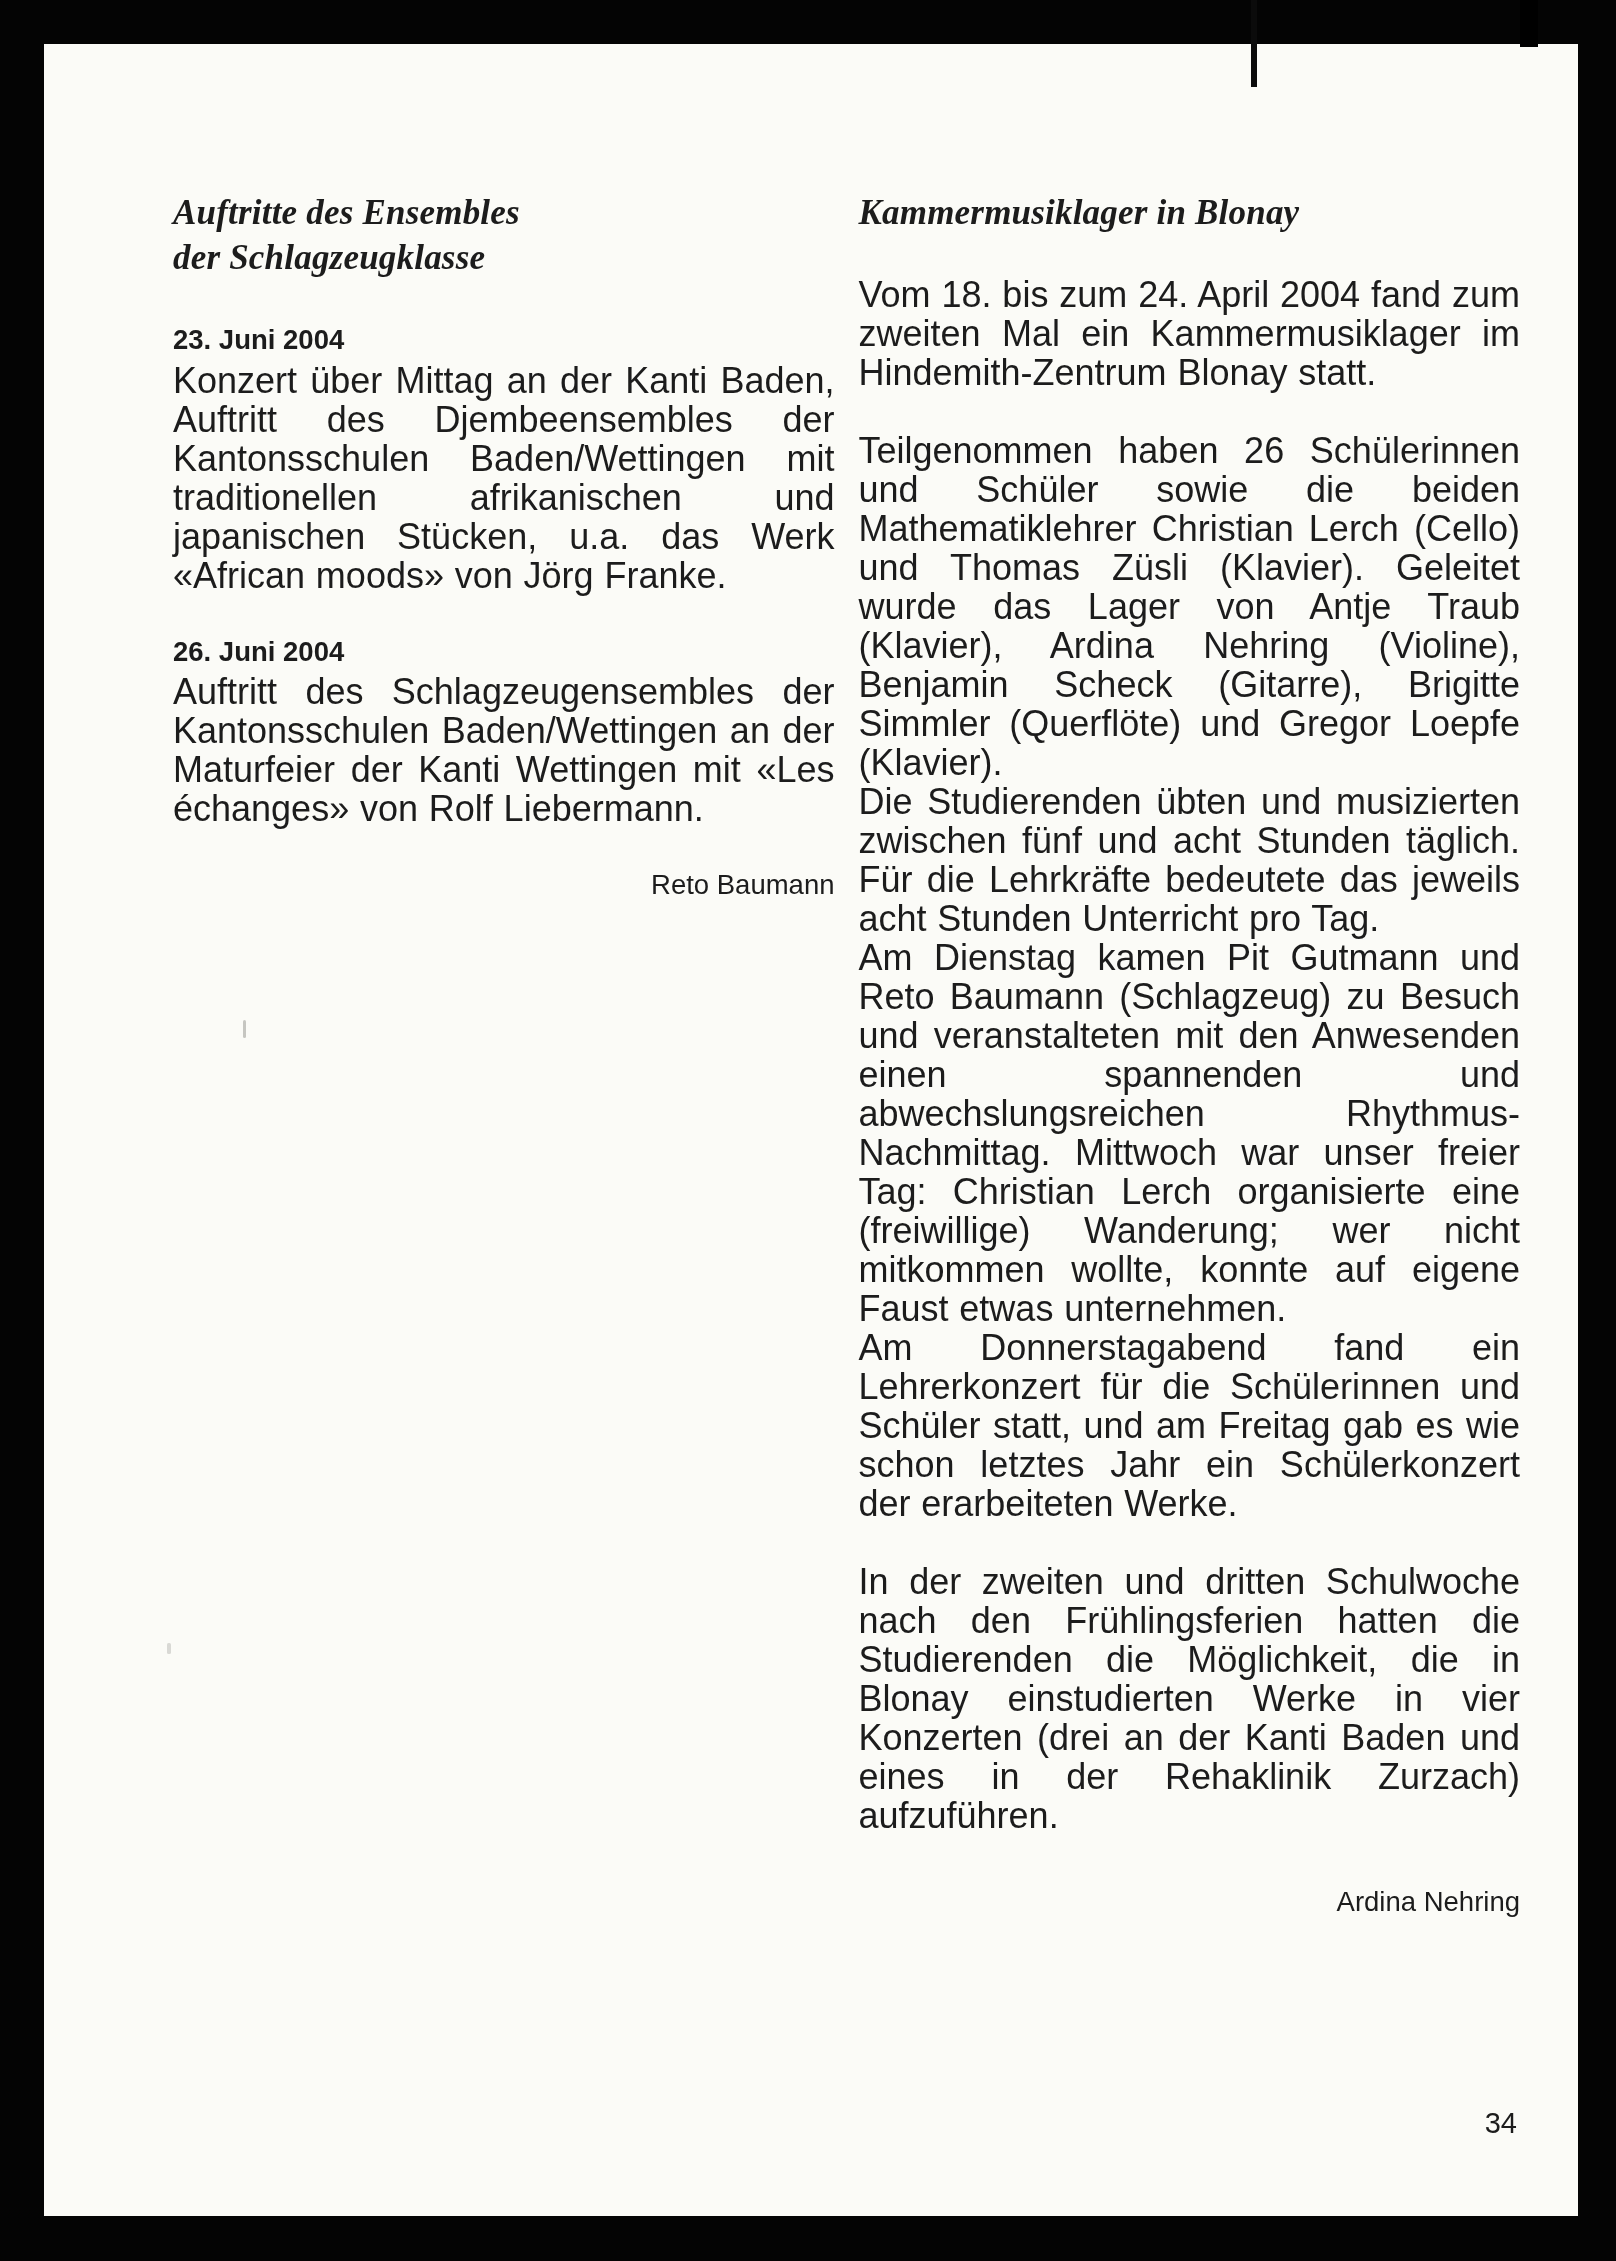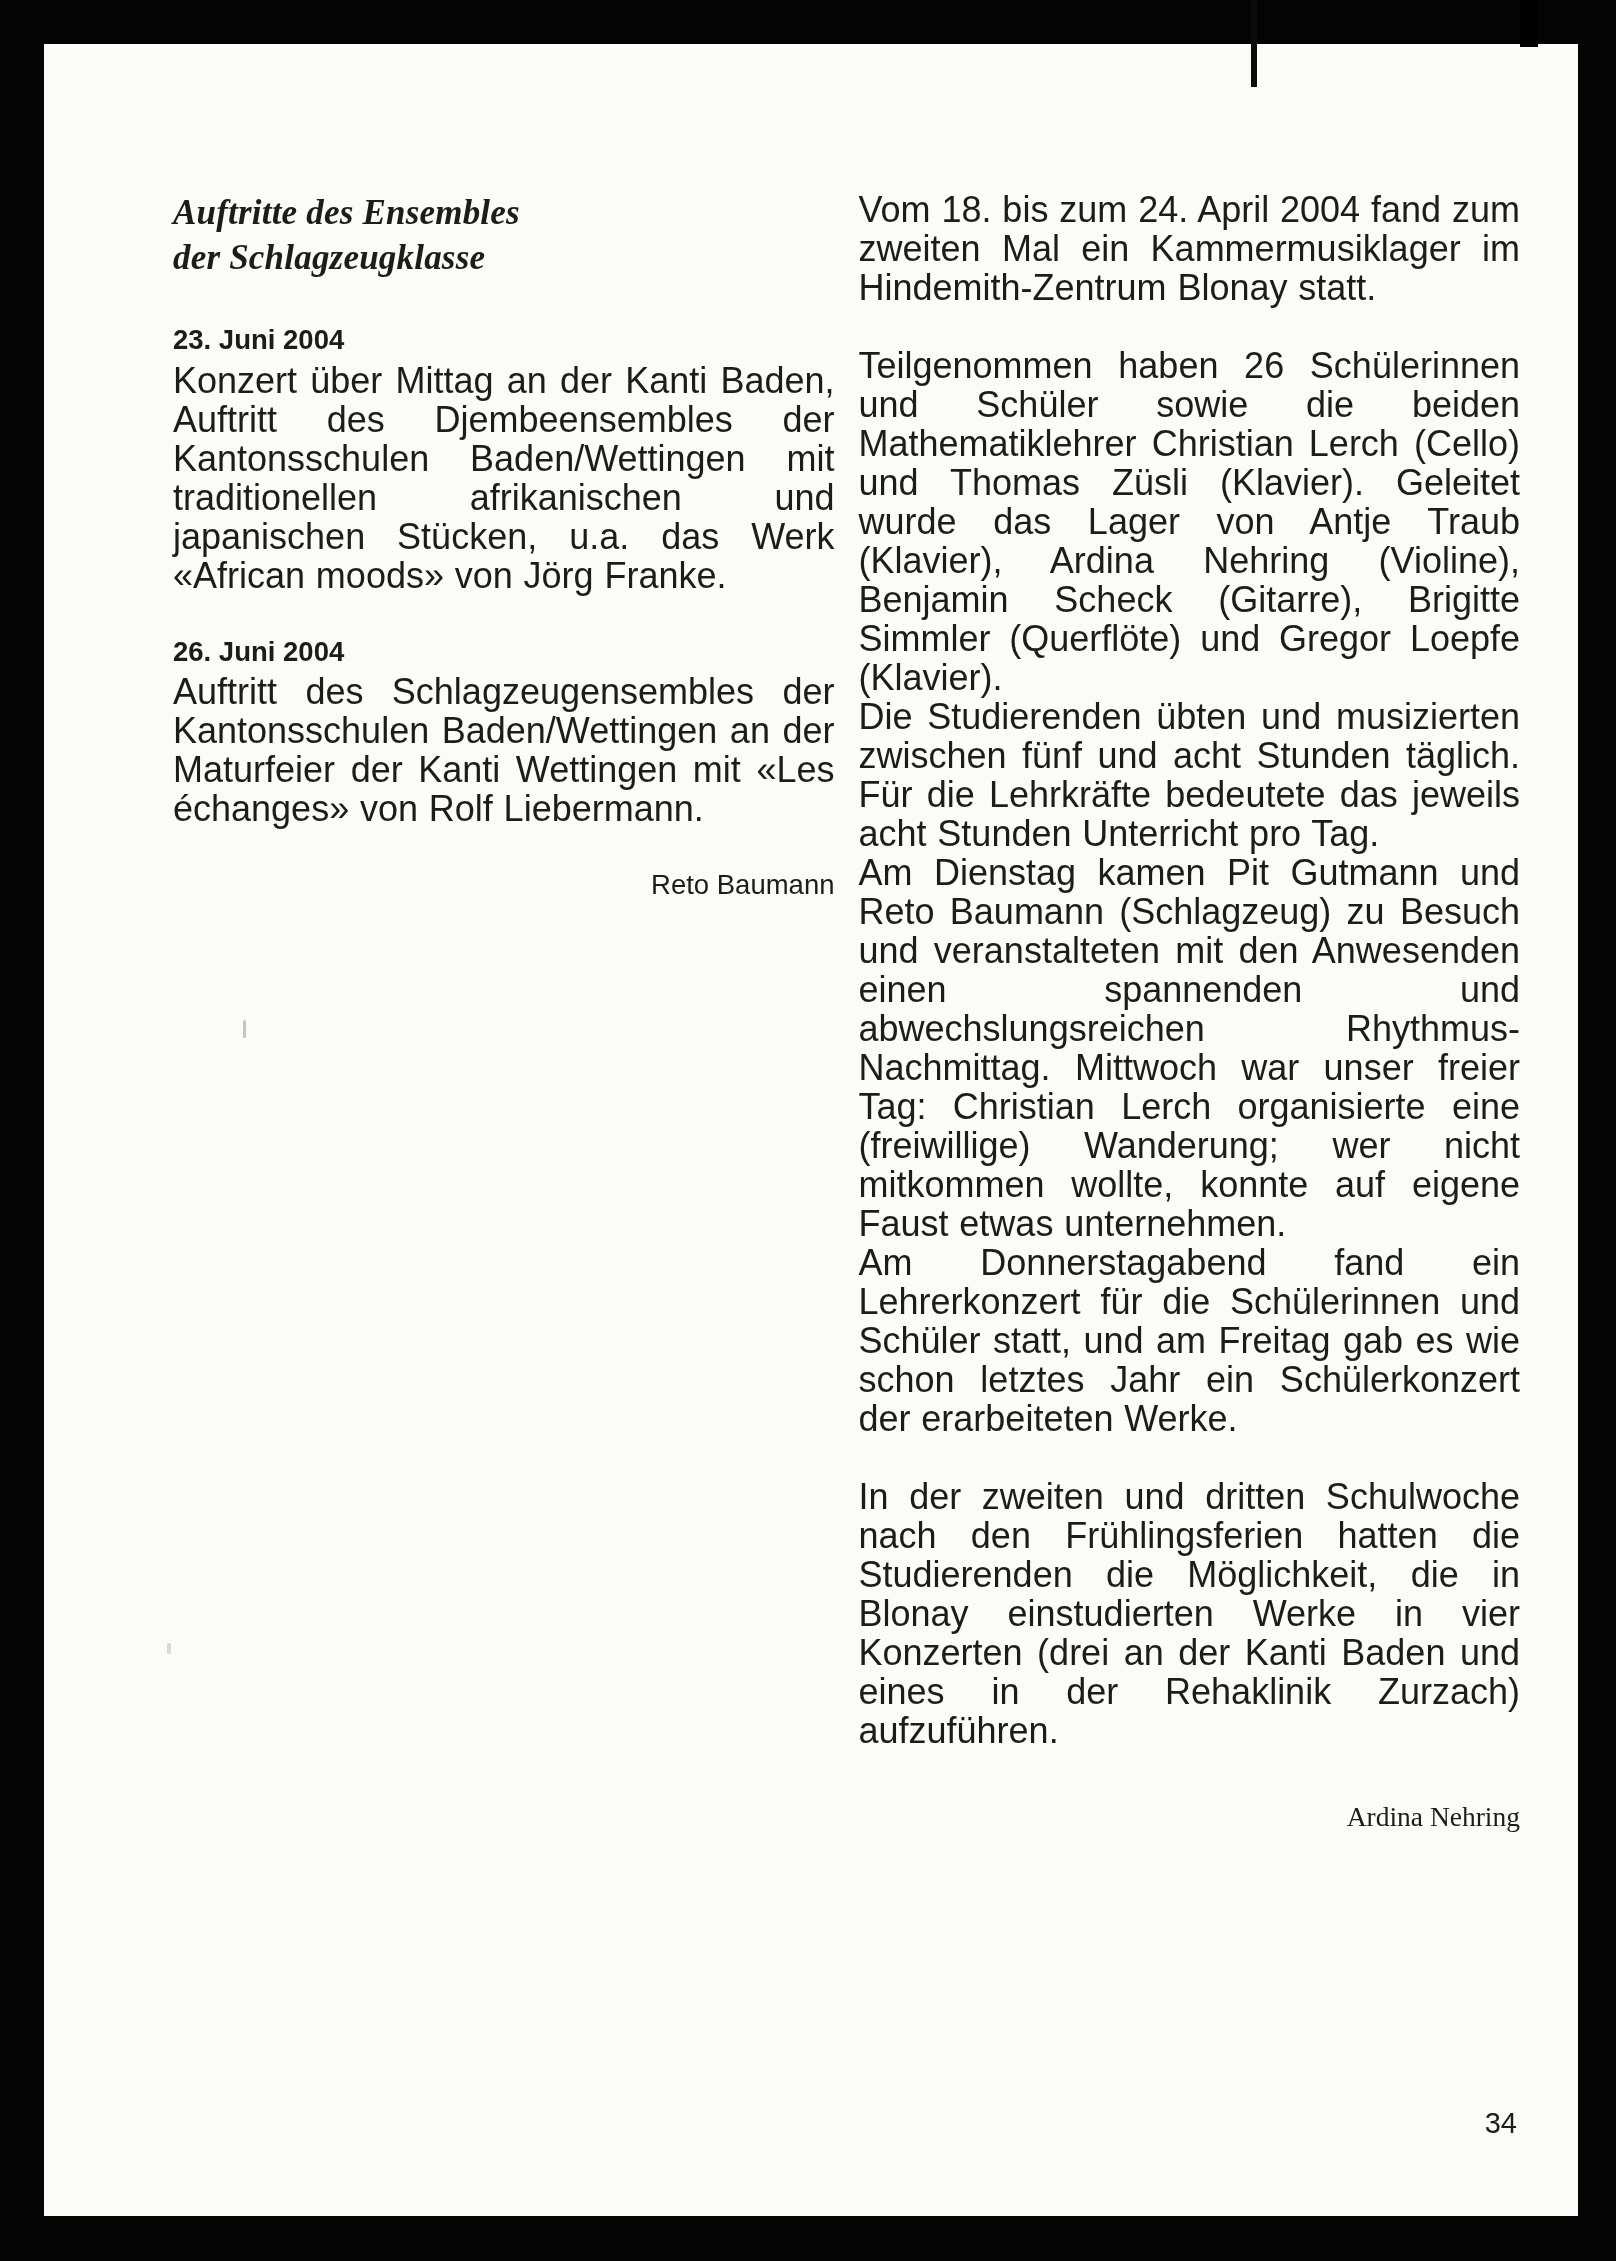--- a/index.html
+++ b/index.html
@@ -61,21 +61,21 @@
     hyphens: manual;
     word-spacing: 0.8px;
   }
   .gap-after { margin-bottom: 39px; }
   .signature {
     font-size: 27.5px;
     line-height: 39px;
     text-align: right;
   }
   .signature.sig-left { margin-top: 19px; }
-  .signature.sig-right { margin-top: 47px; font-family: Liberation Serif, serif; }
+  .signature.sig-right { margin-top: 47px; }
   .page-number {
     position: absolute;
     right: 61px;
     bottom: 77px;
     font-size: 29px;
     line-height: 32px;
   }
   
   .artifact-line-1 {
     position: absolute;
@@ -125,20 +125,21 @@
 
         <div class="entry">
           <div class="date">26. Juni 2004</div>
           <p class="body">Auftritt des Schlagzeugensembles der Kantons­schulen Baden/Wettingen an der Maturfeier der Kanti Wettingen mit «Les échanges» von Rolf Liebermann.</p>
         </div>
 
         <div class="signature sig-left">Reto Baumann</div>
       </div>
 
       <div class="col col-right">
+        <h2 class="title">Kammermusiklager in Blonay</h2>
 
         <p class="body gap-after">Vom 18. bis zum 24. April 2004 fand zum zwei­ten Mal ein Kammermusiklager im Hindemith-Zentrum Blonay statt.</p>
         <p class="body">Teilgenommen haben 26 Schülerinnen und Schüler sowie die beiden Mathematiklehrer Christian Lerch (Cello) und Thomas Züsli (Klavier). Geleitet wurde das Lager von Antje Traub (Klavier), Ardina Nehring (Violine), Benjamin Scheck (Gitarre), Brigitte Simmler (Querflöte) und Gregor Loepfe (Klavier).</p>
         <p class="body">Die Studierenden übten und musizierten zwi­schen fünf und acht Stunden täglich. Für die Lehrkräfte bedeutete das jeweils acht Stunden Unterricht pro Tag.</p>
         <p class="body">Am Dienstag kamen Pit Gutmann und Reto Baumann (Schlagzeug) zu Besuch und veran­stalteten mit den Anwesenden einen spannen­den und abwechslungsreichen Rhythmus-Nachmittag. Mittwoch war unser freier Tag: Christian Lerch organisierte eine (freiwillige) Wanderung; wer nicht mitkommen wollte, konnte auf eigene Faust etwas unternehmen.</p>
         <p class="body gap-after">Am Donnerstagabend fand ein Lehrerkonzert für die Schülerinnen und Schüler statt, und am Freitag gab es wie schon letztes Jahr ein Schülerkonzert der erarbeiteten Werke.</p>
         <p class="body">In der zweiten und dritten Schulwoche nach den Frühlingsferien hatten die Studierenden die Möglichkeit, die in Blonay einstudierten Werke in vier Konzerten (drei an der Kanti Baden und eines in der Rehaklinik Zurzach) aufzuführen.</p>
 
         <div class="signature sig-right">Ardina Nehring</div>
       </div>

